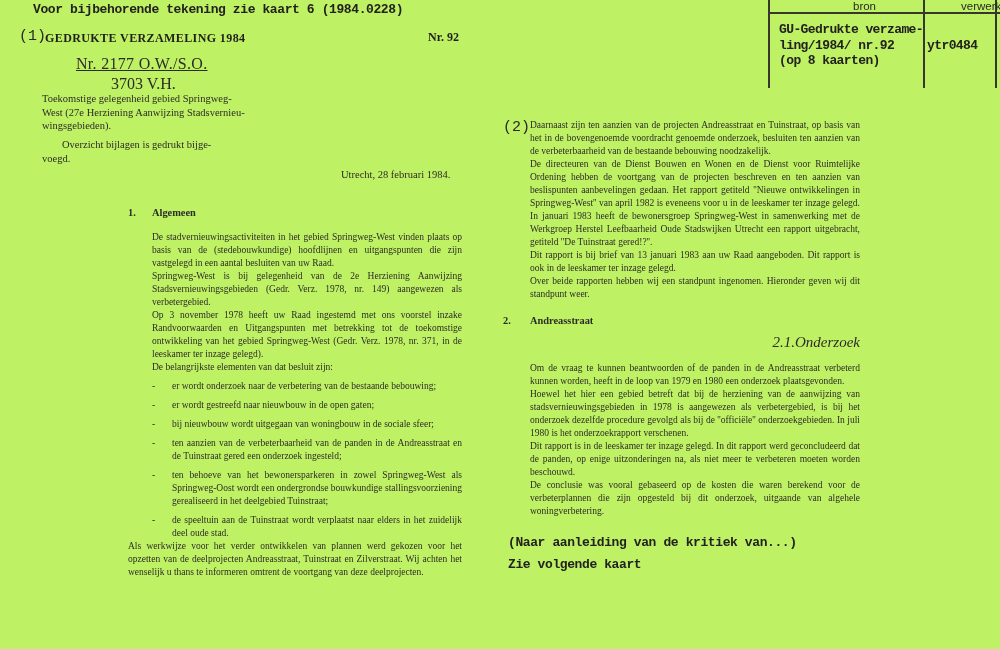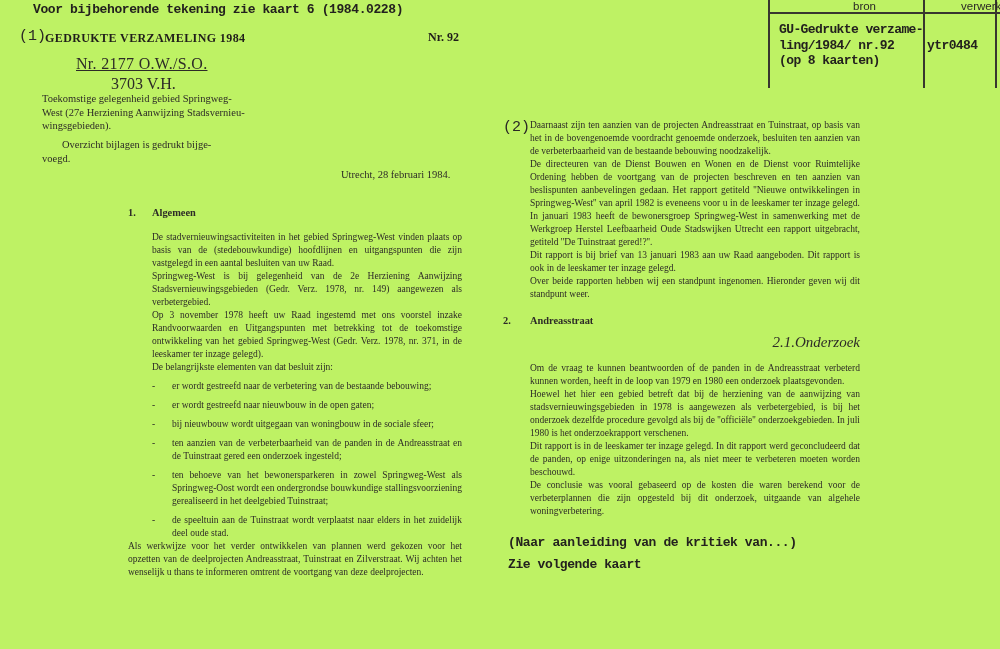--- a/index.html
+++ b/index.html
@@ -136,21 +136,21 @@
       <span class="num">1.</span><span>Algemeen</span>
     </div>
     <div class="body-ind">
       <p>De stadvernieuwingsactiviteiten in het gebied Springweg-West vinden plaats op basis van de (stedebouwkundige) hoofdlijnen en uitgangspunten die zijn vastgelegd in een aantal besluiten van uw Raad.</p>
       <p>Springweg-West is bij gelegenheid van de 2e Herziening Aanwijzing Stadsvernieuwingsgebieden (Gedr. Verz. 1978, nr. 149) aangewezen als verbetergebied.</p>
       <p>Op 3 november 1978 heeft uw Raad ingestemd met ons voorstel inzake Randvoorwaarden en Uitgangspunten met betrekking tot de toekomstige ontwikkeling van het gebied Springweg-West (Gedr. Verz. 1978, nr. 371, in de leeskamer ter inzage gelegd).</p>
       <p>De belangrijkste elementen van dat besluit zijn:</p>
     </div>
     <div class="bullet">
       <span class="dash">-</span>
-        <span class="btxt">er wordt gestreefd naar de verbetering van de bestaande bebouwing;</span>
+        <span class="btxt">er wordt onderzoek naar de verbetering van de bestaande bebouwing;</span>
     </div>
     <div class="bullet">
       <span class="dash">-</span>
         <span class="btxt">er wordt gestreefd naar nieuwbouw in de open gaten;</span>
     </div>
     <div class="bullet">
       <span class="dash">-</span>
         <span class="btxt">bij nieuwbouw wordt uitgegaan van woningbouw in de sociale sfeer;</span>
     </div>
     <div class="bullet">

